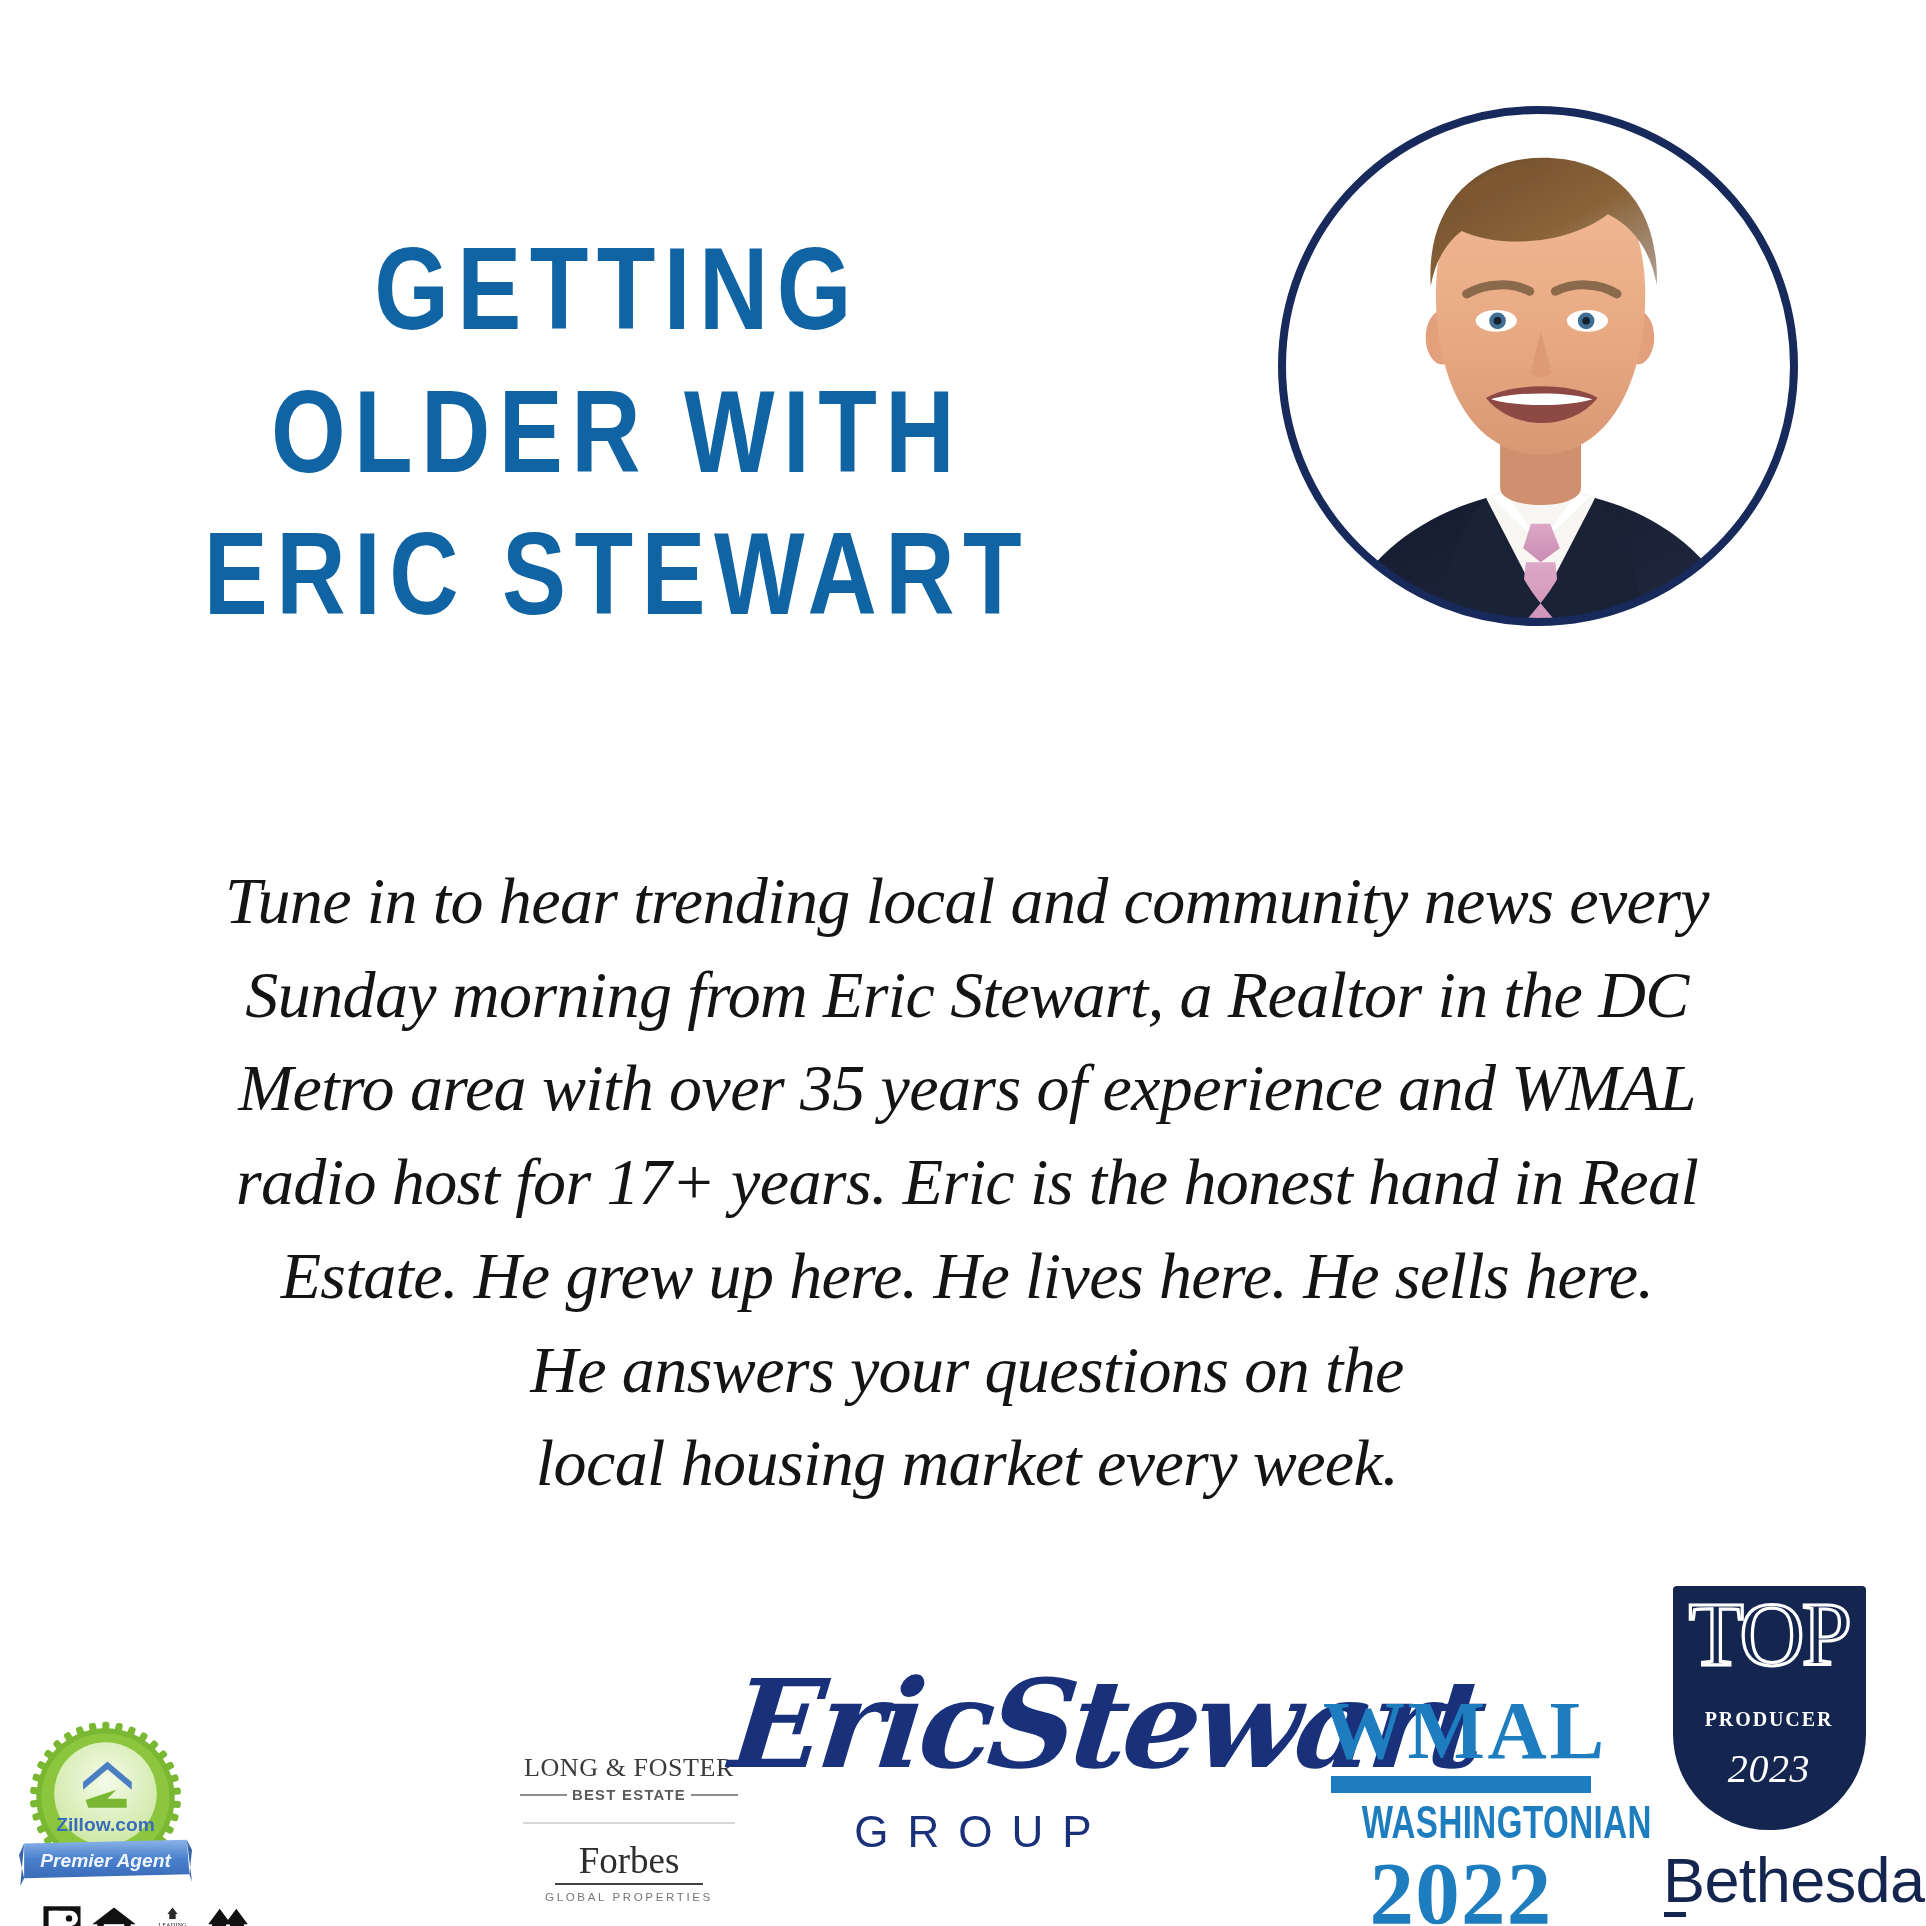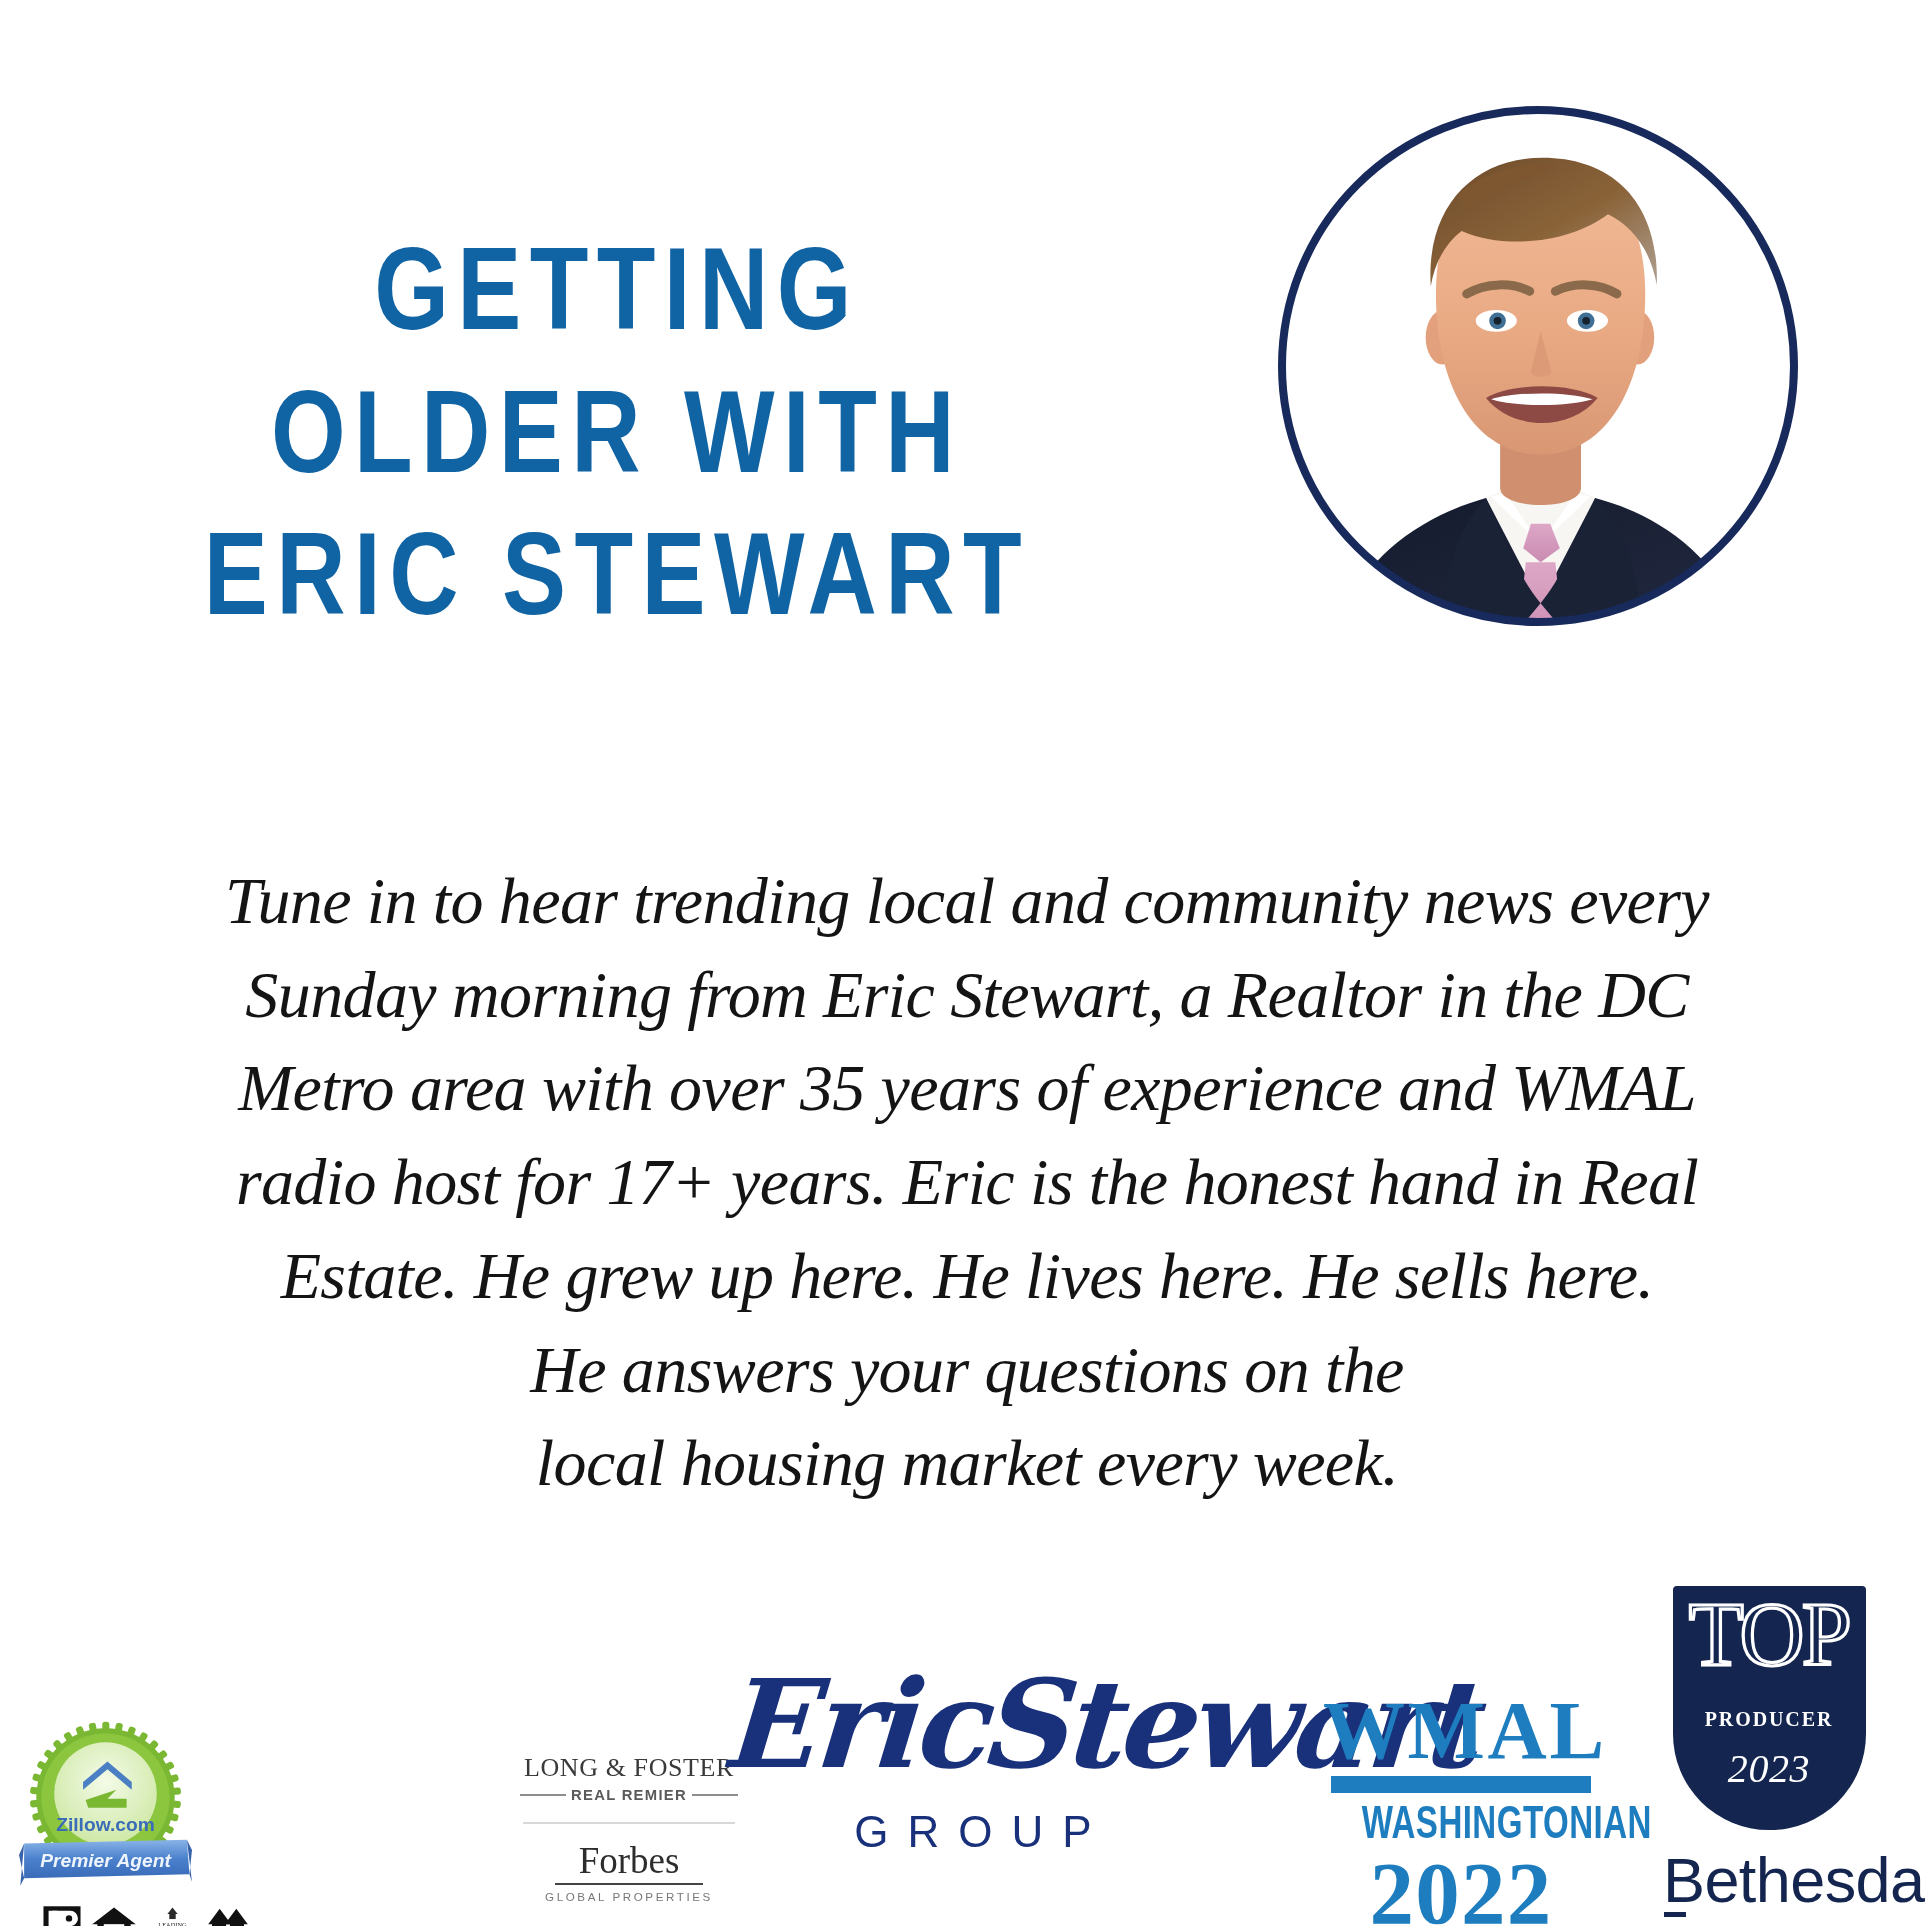--- a/index.html
+++ b/index.html
@@ -340,21 +340,21 @@
           <path d="M6 70 L6 30 L0 30 L18 6 L36 30 L28 30 L28 70 Z" fill="#111"></path>
           <path d="M34 70 L34 30 L26 30 L44 6 L62 30 L56 30 L56 70 Z" fill="#111"></path>
         </svg>
       </div>
     </div>
 
     <div class="lf">
       <div class="lf-name">LONG &amp; FOSTER</div>
       <div class="lf-sub">
         <span class="bar"></span>
-        <span class="t">REAL REMIER</span>
+        <span class="t">BEST ESTATE</span>
         <span class="bar"></span>
       </div>
       <div class="lf-hr"></div>
       <div class="forbes">Forbes</div>
       <div class="forbes-rule"></div>
       <div class="forbes-sub">GLOBAL PROPERTIES</div>
     </div>
 
     <div class="esg">
       <div class="esg-script">EricStewart</div>

